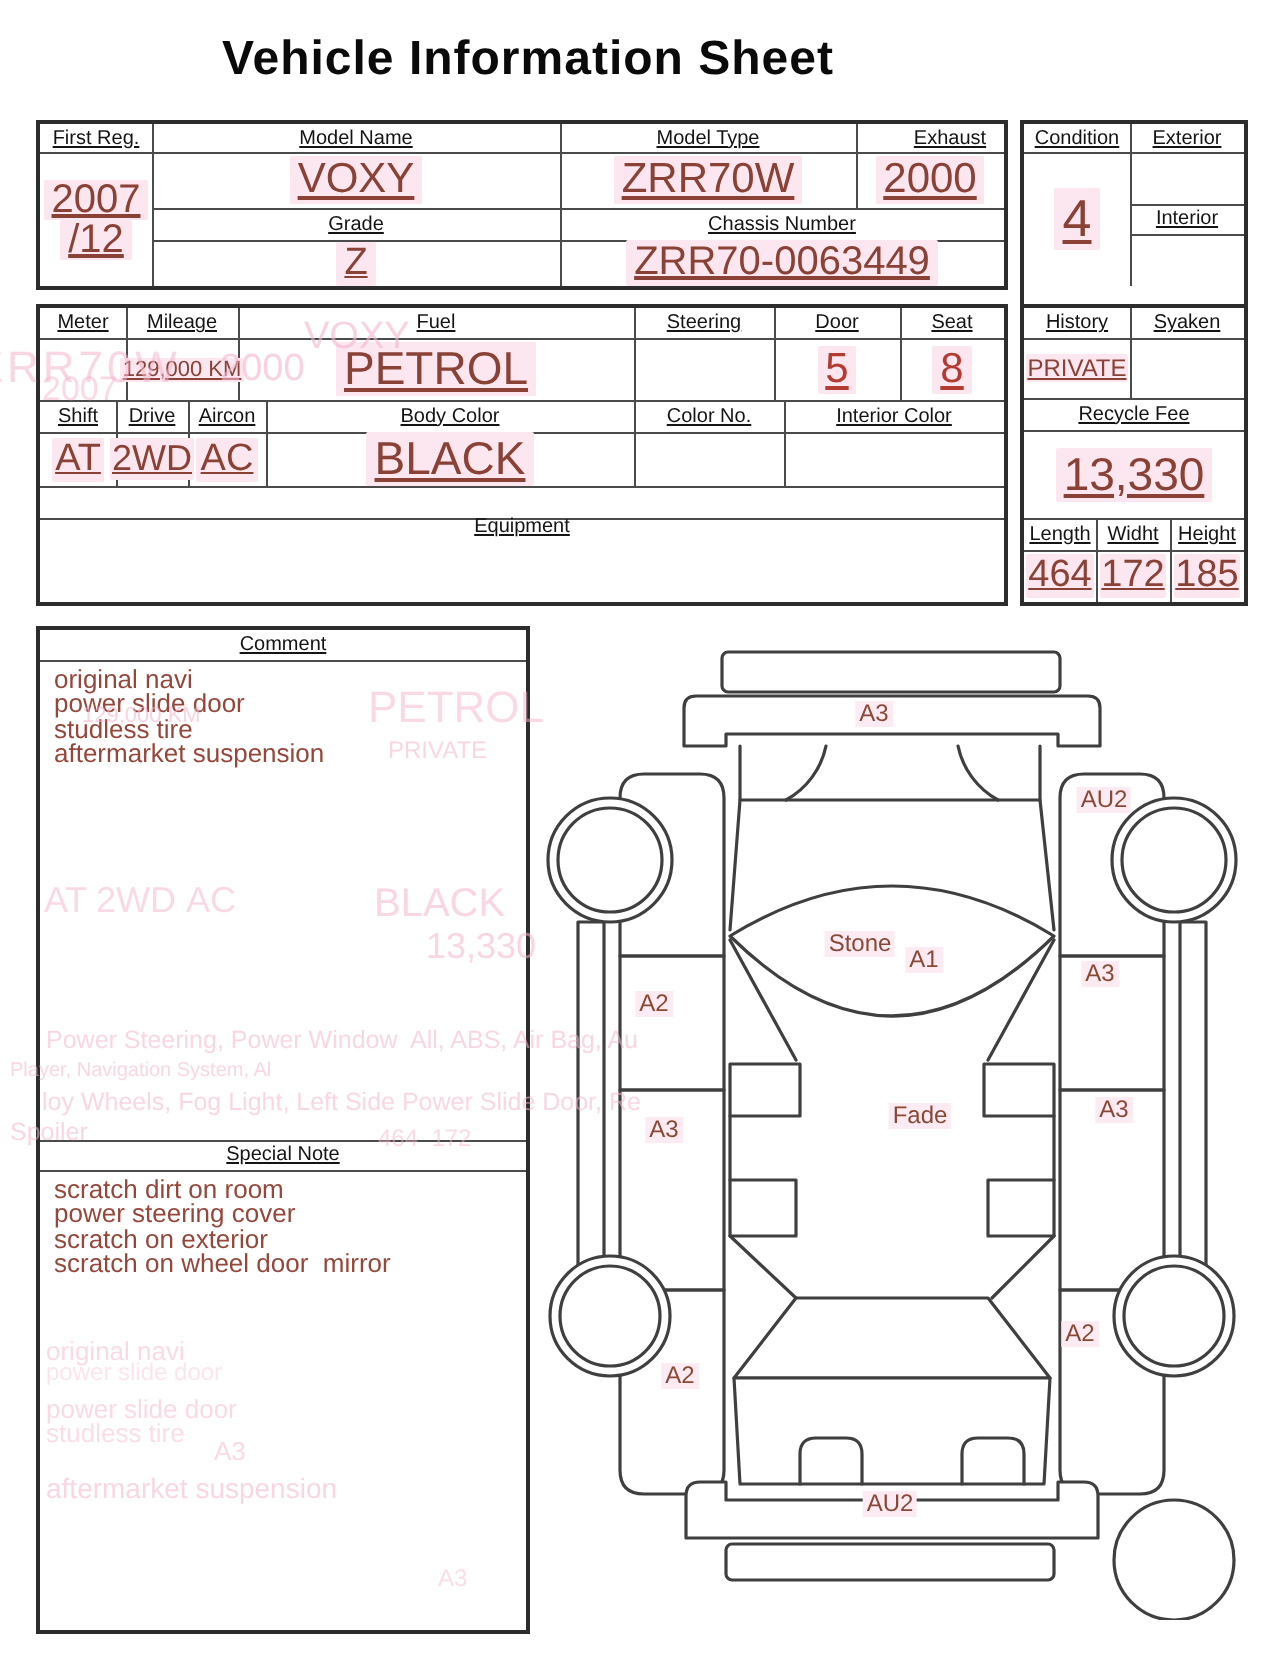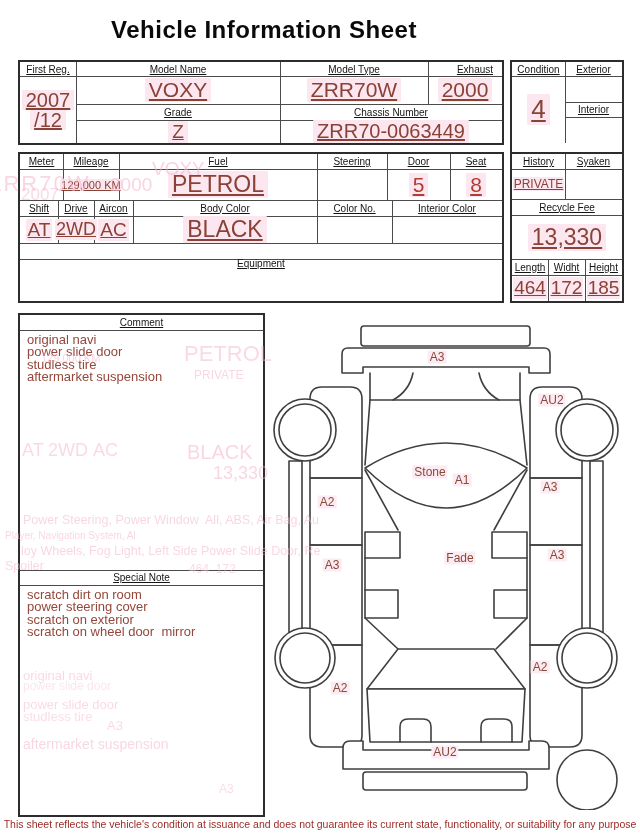--- a/index.html
+++ b/index.html
@@ -294,15 +294,14 @@
     <span class="g g16">464  172</span>
     <span class="g g17">original navi</span>
     <span class="g g18">power slide door</span>
     <span class="g g19">power slide door</span>
     <span class="g g20">studless tire</span>
     <span class="g g21">A3</span>
     <span class="g g22">aftermarket suspension</span>
     <span class="g g23">A3</span>
   </div>
 
-  <div class="disclaimer">This sheet reflects the vehicle's condition at issuance and does not guarantee its current state, functionality, or suitability for any purpose</div>
 
 </div>
 
 </body></html>

